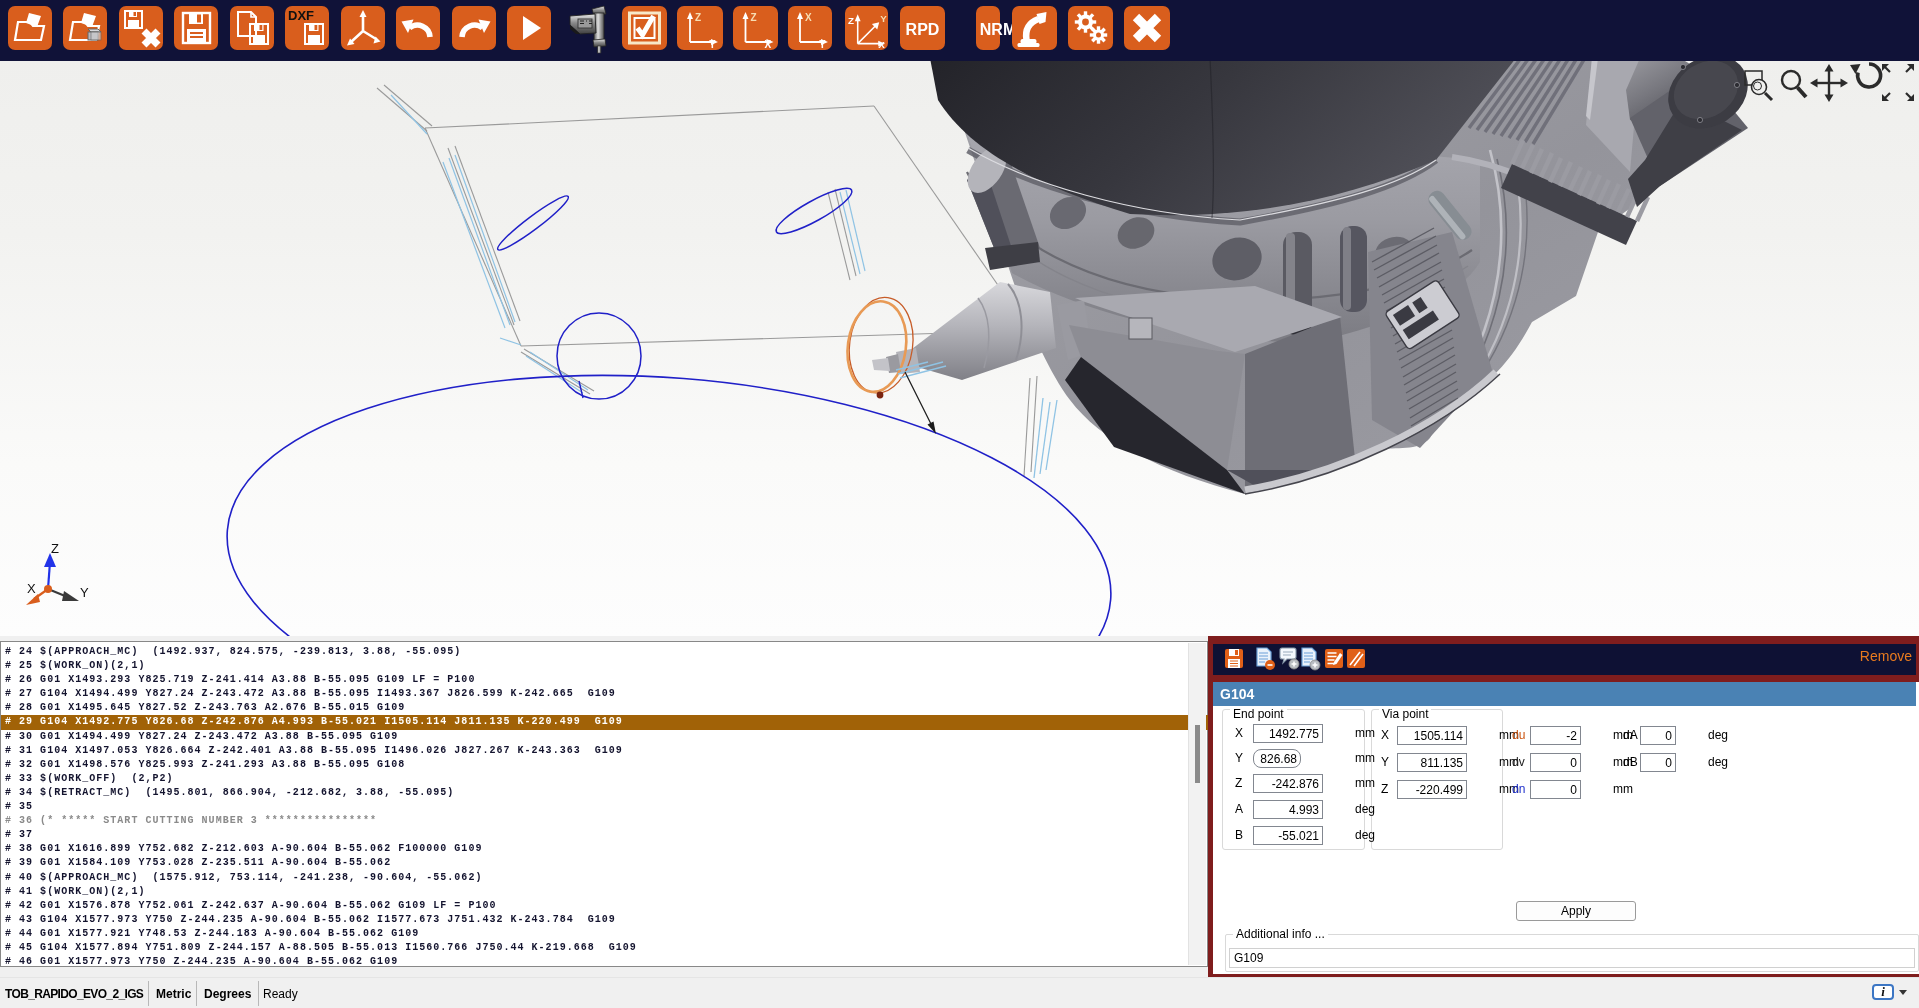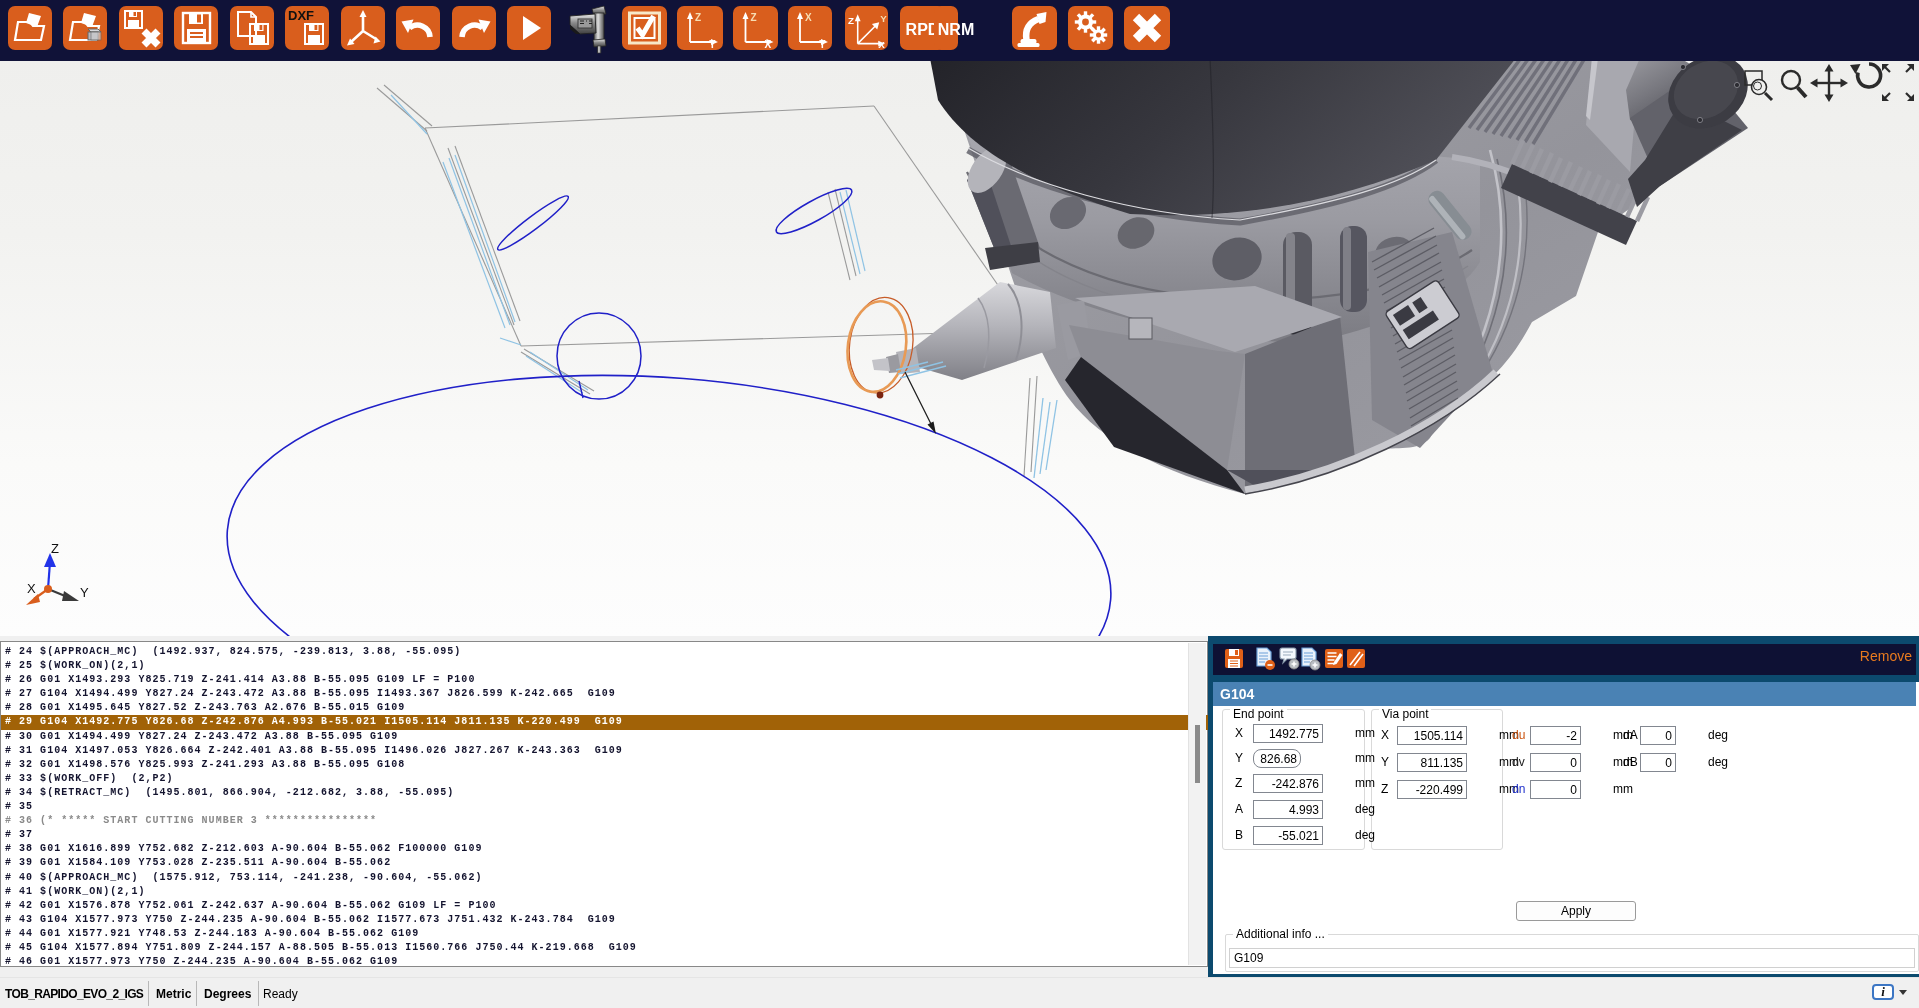--- a/index.html
+++ b/index.html
@@ -12,21 +12,21 @@
 background:linear-gradient(#efefed 0%,#f2f2f0 30%,#fafaf9 70%,#fdfdfd 100%);}
 #vsvg{position:absolute;left:0;top:0;}
 #codepanel{position:absolute;left:0;top:641px;width:1208px;height:326px;background:#fff;border:1px solid #888;}
 #codelines{position:absolute;left:0px;top:3px;width:1380px;height:322px;overflow:hidden;
 font-family:"Liberation Mono",monospace;font-weight:bold;font-size:10px;letter-spacing:1.02px;line-height:14.1px;color:#13132e;white-space:pre;}
 #codelines .ln{display:block;height:14.1px;padding-left:4px;}
 #codelines .hl{background:#a16207;color:#fff;}
 #codelines .cm{color:#8a8a8a;}
 #vscroll{position:absolute;right:1px;top:1px;width:18px;height:322px;background:#f2f2f2;border-left:1px solid #e2e2e2;}
 #vthumb{position:absolute;left:6px;top:82px;width:5px;height:58px;background:#8a8a8a;}
-#rightpanel{position:absolute;left:1208px;top:636px;width:711px;height:372px;background:#0c4a6e;}
+#rightpanel{position:absolute;left:1208px;top:636px;width:711px;height:372px;background:#7f1d1d;}
 #rtb{position:absolute;left:5px;top:8px;width:703px;height:31px;background:#0e1134;}
 #remove{position:absolute;right:7px;top:7px;color:#e87a1e;font-size:14px;}
 #g104{position:absolute;left:5px;top:46px;width:703px;height:24px;background:#4a82b4;color:#fff;font-weight:bold;font-size:14px;line-height:24px;padding-left:7px;}
 #rcontent{position:absolute;left:5px;top:70px;width:703px;height:268px;background:#ffffff;}
 .grp{position:absolute;border:1px solid #d9d9d9;border-radius:3px;}
 .grp .cap{position:absolute;left:7px;top:-3px;background:#fff;padding:0 3px;font-size:12px;color:#000;}
 .fl{position:absolute;font-size:12px;color:#000;}
 .fi{position:absolute;height:19px;border:1px solid #828790;background:#fff;font-size:12px;text-align:right;padding:2px 3px 0 0;color:#000;}
 .un{position:absolute;font-size:12px;color:#000;padding-left:24px;}
 #applybtn{position:absolute;border:1px solid #9a9a9a;border-radius:3px;background:#fdfdfd;font-size:12px;text-align:center;}
@@ -186,21 +186,21 @@
         <text x="3" y="18" font-size="10" font-weight="bold" fill="#fff" font-family="Liberation Sans">Z</text>
         <text x="36" y="16" font-size="10" font-weight="bold" fill="#f7ddb2" font-family="Liberation Sans">Y</text>
         <text x="34" y="42" font-size="10" font-weight="bold" fill="#fff" font-family="Liberation Sans">X</text>
       </svg>
     </div>
 <div class="tb" style="left:900px;width:45px;">
       <svg width="45" height="44" viewBox="0 0 44 44">
         <text x="22" y="29" text-anchor="middle" font-size="16" font-weight="bold" fill="#fff" font-family="Liberation Sans">RPD</text>
       </svg>
     </div>
-<div class="tb" style="left:934px;width:24px;">
+<div class="tb" style="left:976px;width:24px;">
       <svg width="44" height="44" viewBox="0 0 44 44">
         <text x="22" y="29" text-anchor="middle" font-size="16" font-weight="bold" fill="#fff" font-family="Liberation Sans">NRM</text>
       </svg>
     </div>
 <div class="tb" style="left:1012px;width:45px;">
       <svg width="45" height="44" viewBox="0 0 44 44">
         <path d="M14,34 C12,22 18,16 26,13" fill="none" stroke="#fff" stroke-width="6.5"></path>
         <polygon points="24,8 34,6 33,16 27,18" fill="#fff"></polygon>
         <rect x="8" y="33" width="16" height="5" rx="2" fill="#fff"></rect>
         <rect x="5" y="37" width="22" height="4" rx="1.5" fill="#fff"></rect>

